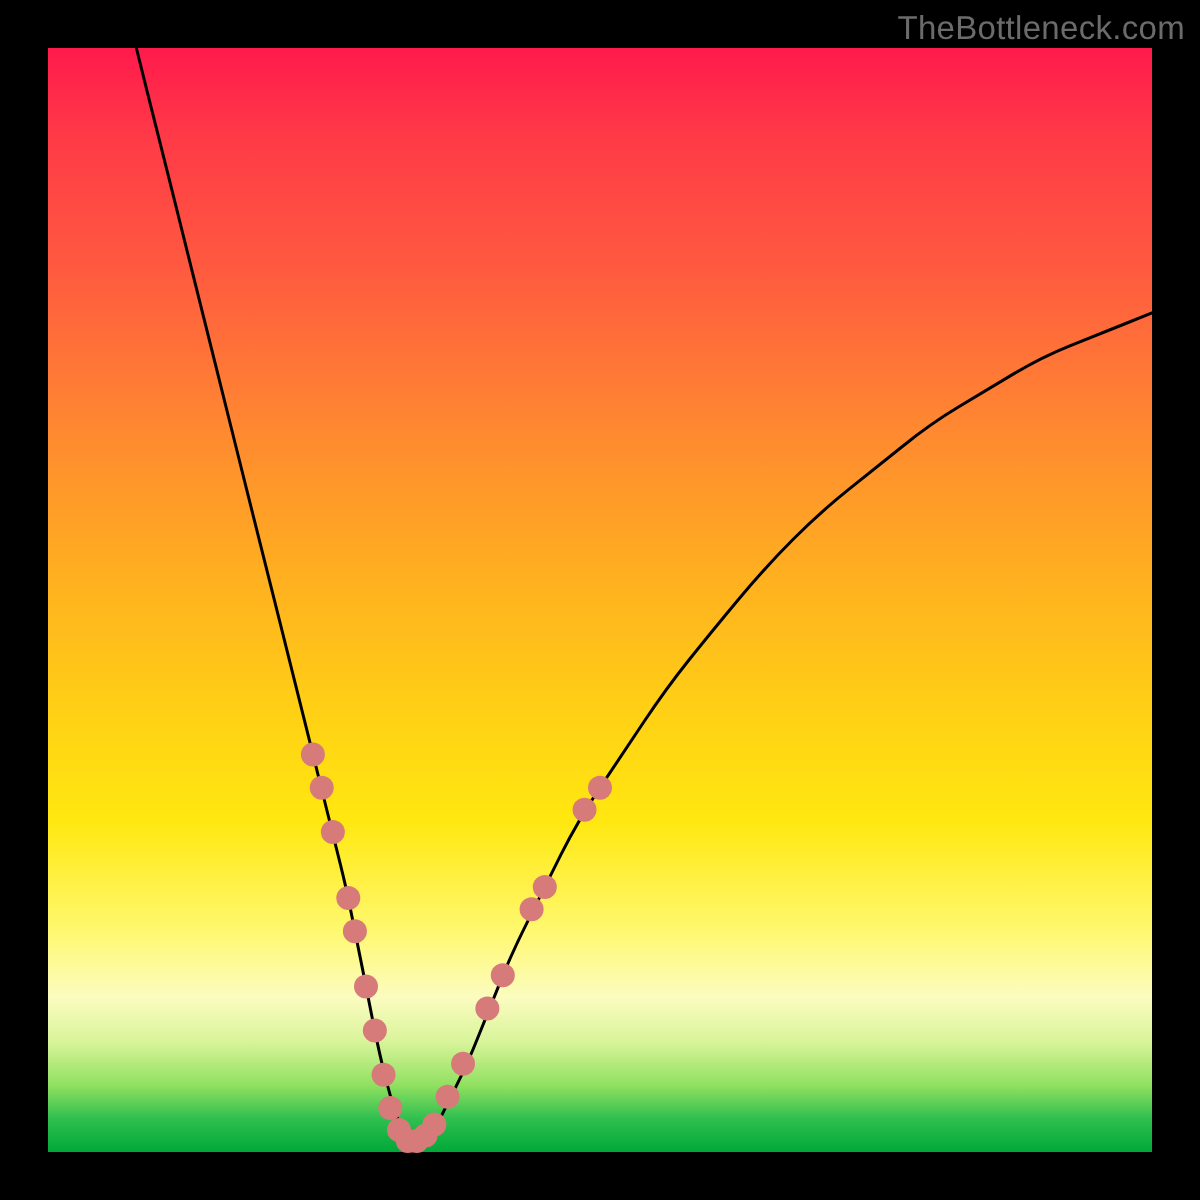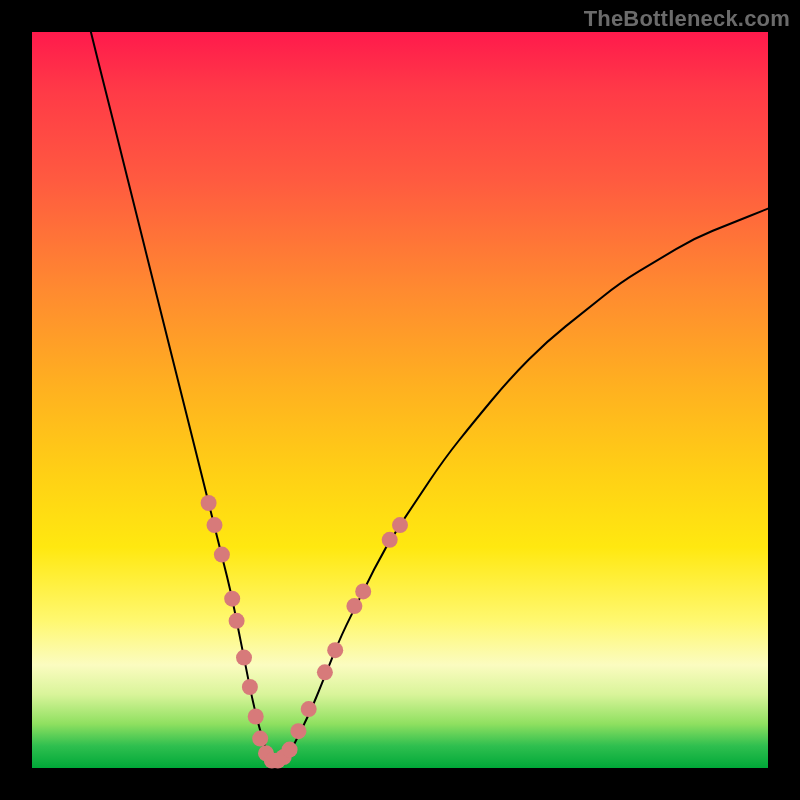--- a/index.html
+++ b/index.html
@@ -39,21 +39,21 @@
       #8fe060 94%,
       #2fbf4f 97%,
       #00a838 100%
     );
   }
   .watermark {
     position: absolute;
     top: 6px;
     right: 10px;
     font-size: 22px;
-    font-weight: 700;
+    font-weight: 400;
     color: #6b6b6b;
     letter-spacing: 0.2px;
     user-select: none;
   }
   svg.curve {
     position: absolute;
     left: 0;
     top: 0;
     width: 736px;
     height: 736px;

